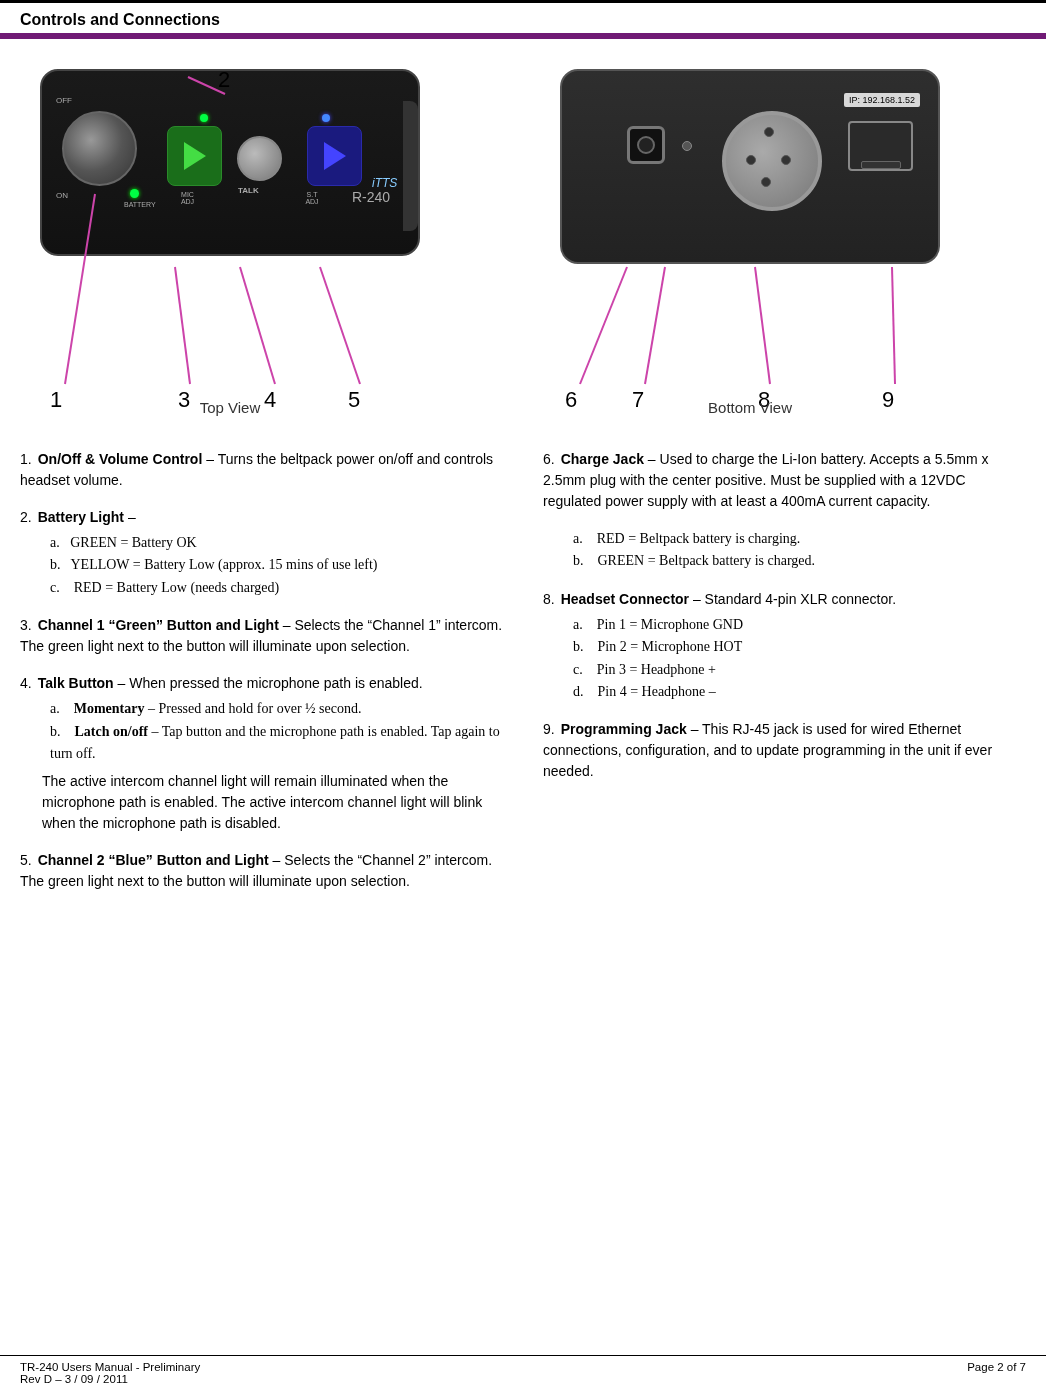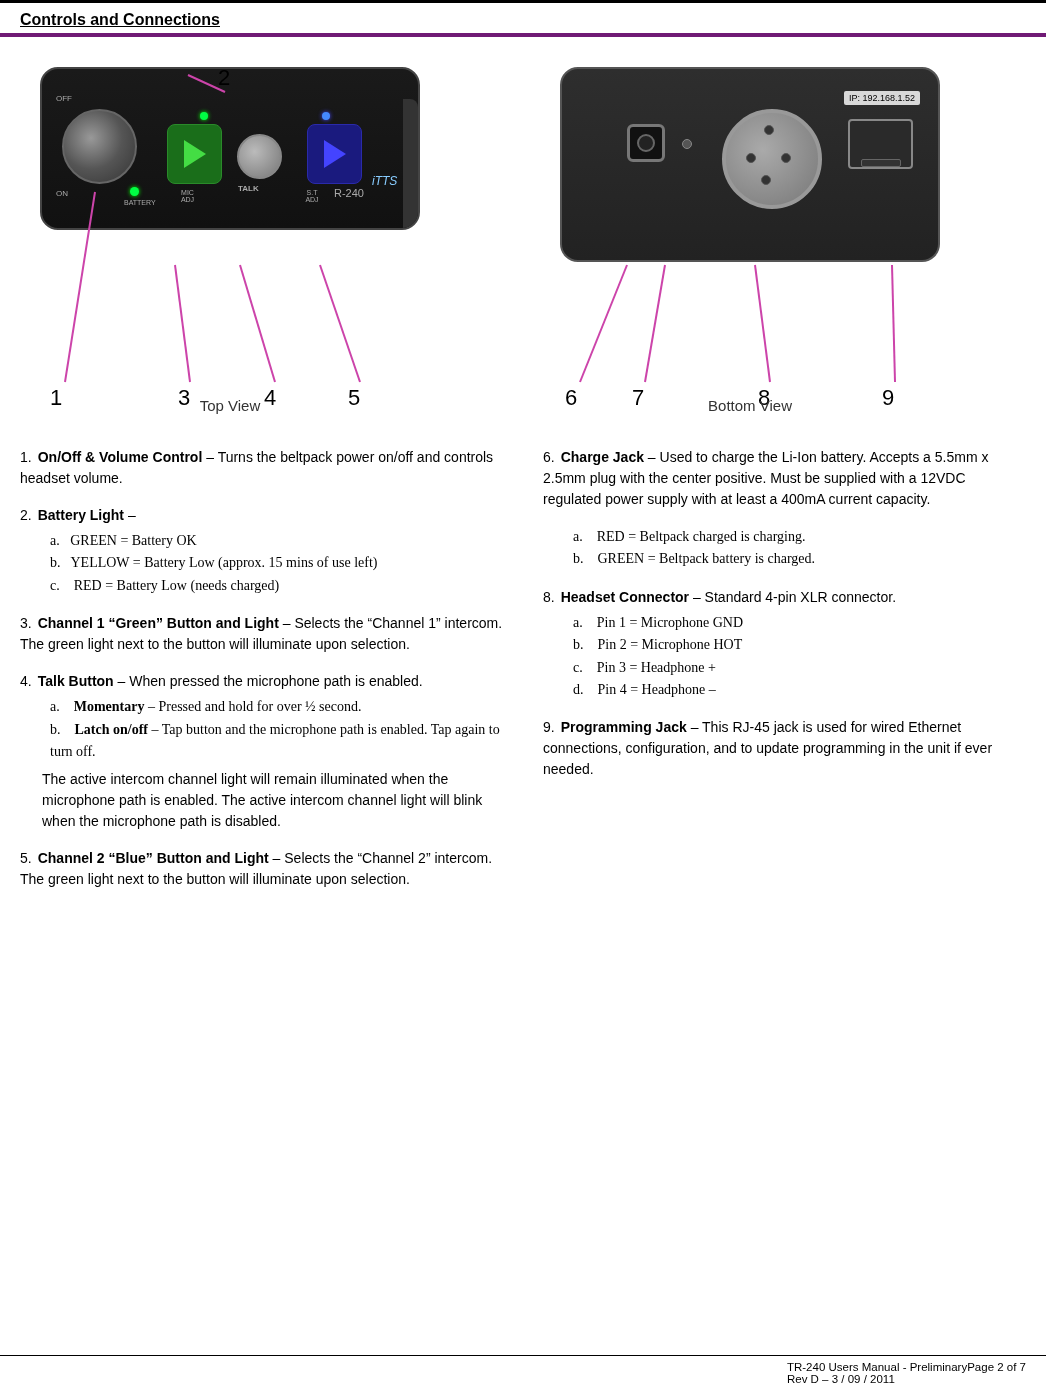--- a/index.html
+++ b/index.html
@@ -12,22 +12,21 @@
       min-height: 1390px;
       padding: 0;
     }
     .top-border {
       width: 100%;
       height: 3px;
       background: #000;
     }
     .page-header {
       padding: 8px 29px 4px 20px;
-      border-bottom: 4px solid #701a75;
-      text-decoration: underline;
+      border-bottom: 6px solid #701a75;
     }
     .page-title {
       font-size: 16px;
       font-weight: bold;
     }
 
     
     .content-area {
       display: flex;
       padding: 20px 20px 10px 20px;
@@ -64,21 +63,21 @@
 <div class="top-border"></div>
 
 <div class="page-header">
   <span class="page-title">Controls and Connections</span>
 </div>
 
 <div style="position:relative; width:1006px; margin: 0 20px; height: 380px;">
 
   <div style="position:absolute; left:0; top:0; width:420px; height:380px;">
 
-    <div style="position:absolute; left:20px; top:30px; width:380px; height:163px; background:linear-gradient(180deg,#1a1a1a,#111); border-radius:18px; border:2px solid #444; overflow:hidden;">
+    <div style="position:absolute; left:20px; top:30px; width:380px; height:187px; background:linear-gradient(180deg,#1a1a1a,#111); border-radius:18px; border:2px solid #444; overflow:hidden;">
 
       <div style="position:absolute;left:20px;top:40px;width:75px;height:75px;border-radius:50%;background:radial-gradient(circle at 38% 38%,#999,#555,#333);border:2px solid #666;"></div>
 
       <div style="position:absolute;left:14px;top:25px;color:#aaa;font-size:8px;">OFF</div>
       <div style="position:absolute;left:14px;top:120px;color:#aaa;font-size:8px;">ON</div>
 
       <div style="position:absolute;left:82px;top:130px;color:#aaa;font-size:7px;">BATTERY</div>
 
       <div style="position:absolute;left:88px;top:118px;width:9px;height:9px;border-radius:50%;background:#00ff44;box-shadow:0 0 4px #0f0;"></div>
 
@@ -97,21 +96,21 @@
 
       <div style="position:absolute;left:245px;top:120px;color:#aaa;font-size:7px;text-align:center;width:50px;">S.T<br>ADJ</div>
 
       <div style="position:absolute;left:265px;top:55px;width:55px;height:60px;background:#1a1a7e;border-radius:8px;border:1px solid #2a2aaa;display:flex;align-items:center;justify-content:center;">
 
         <div style="width:0;height:0;border-top:14px solid transparent;border-bottom:14px solid transparent;border-left:22px solid #4444ff;"></div>
       </div>
 
       <div style="position:absolute;left:280px;top:43px;width:8px;height:8px;border-radius:50%;background:#4488ff;box-shadow:0 0 4px #44f;"></div>
 
-      <div style="position:absolute;left:292px;top:118px;color:#aaa;font-size:11px;">R-240</div>
+      <div style="position:absolute;left:310px;top:118px;color:#aaa;font-size:14px;">R-240</div>
 
       <div style="position:absolute;left:330px;top:105px;color:#88ccff;font-size:12px;font-style:italic;font-weight:normal;">iTTS</div>
 
       <div style="position:absolute;right:0;top:30px;width:15px;height:130px;background:#333;border-radius:0 8px 8px 0;"></div>
     </div>
 
     <svg style="position:absolute;left:0;top:0;width:420px;height:380px;pointer-events:none;">
 
       <line x1="45" y1="345" x2="75" y2="155" stroke="#cc44aa" stroke-width="2"></line>
 
@@ -214,40 +213,40 @@
   </div>
 
   <div class="right-col">
 
     <div class="list-item">
       <p><span style="margin-right:6px;">6.</span><strong>Charge Jack</strong><span> – Used to charge the Li-Ion battery.  Accepts a 5.5mm x 2.5mm plug with the center positive.  Must be supplied with a 12VDC regulated power supply with at least a 400mA current capacity.</span></p>
     </div>
 
     <div class="list-item">
       <ul class="sub-list">
-        <li>a.&nbsp;&nbsp;&nbsp; <span>RED = Beltpack charged is charging.</span></li>
+        <li>a.&nbsp;&nbsp;&nbsp; <span>RED = Beltpack battery is charging.</span></li>
         <li>b.&nbsp;&nbsp;&nbsp; <span>GREEN = Beltpack battery is charged.</span></li>
       </ul>
     </div>
 
     <div class="list-item">
       <p><span style="margin-right:6px;">8.</span><strong>Headset Connector</strong><span> – Standard 4-pin XLR connector.</span></p>
       <ul class="sub-list">
         <li>a.&nbsp;&nbsp;&nbsp; <span>Pin 1 = Microphone GND</span></li>
         <li>b.&nbsp;&nbsp;&nbsp; <span>Pin 2 = Microphone HOT</span></li>
         <li>c.&nbsp;&nbsp;&nbsp; <span>Pin 3 = Headphone +</span></li>
         <li>d.&nbsp;&nbsp;&nbsp; <span>Pin 4 = Headphone –</span></li>
       </ul>
     </div>
 
     <div class="list-item">
       <p><span style="margin-right:6px;">9.</span><strong>Programming Jack</strong><span> – This RJ-45 jack is used for wired Ethernet connections, configuration, and to update programming in the unit if ever needed.</span></p>
     </div>
   </div>
 </div>
 
-<div style="position:absolute;bottom:0;left:0;right:0;border-top:1px solid #000;display:flex;justify-content:flex-end;padding:5px 20px;font-size:11.5px;">
+<div style="position:absolute;bottom:0;left:0;right:0;border-top:1px solid #000;display:flex;justify-content:space-between;padding:5px 20px;font-size:11.5px;">
   <div>
     <div>TR-240 Users Manual - Preliminary</div>
     <div>Rev D – 3 / 09 / 2011</div>
   </div>
   <div>Page 2 of 7</div>
 </div>
 
 </body></html>

